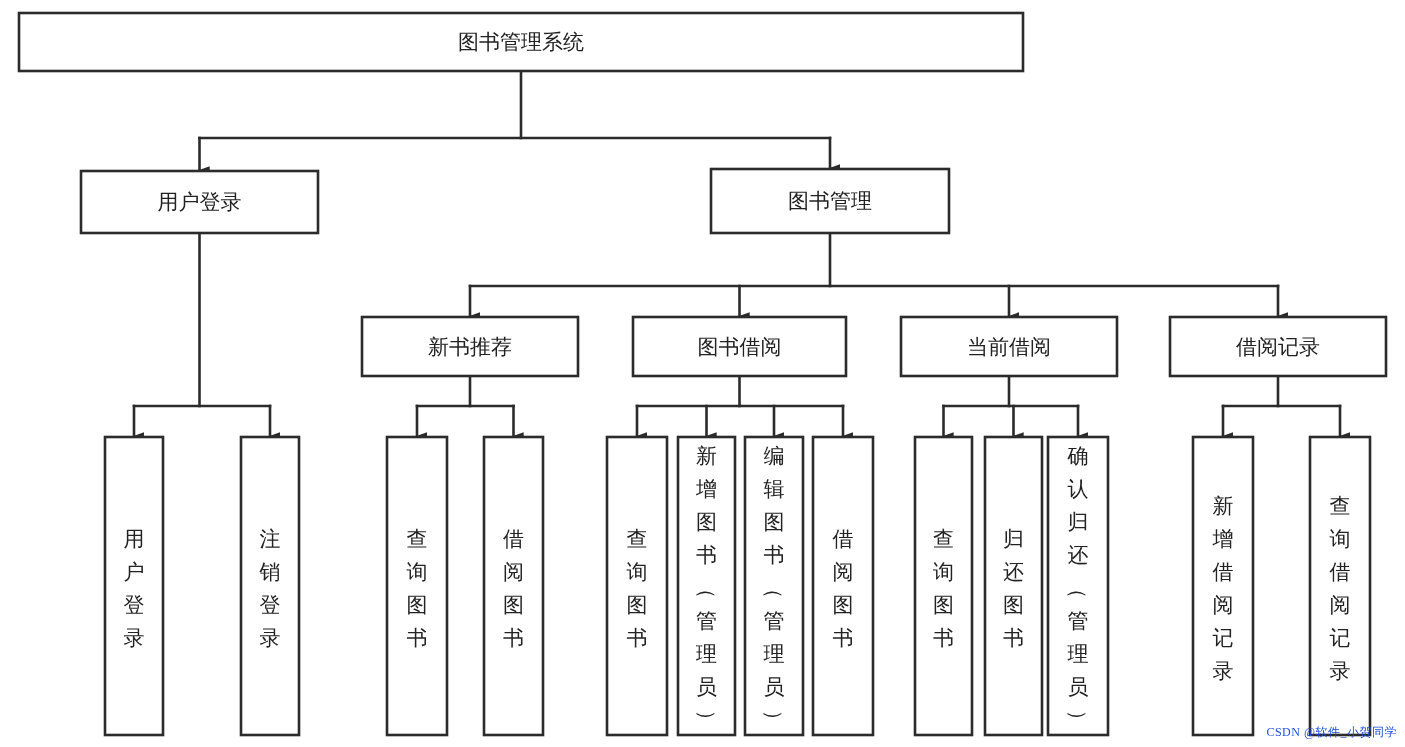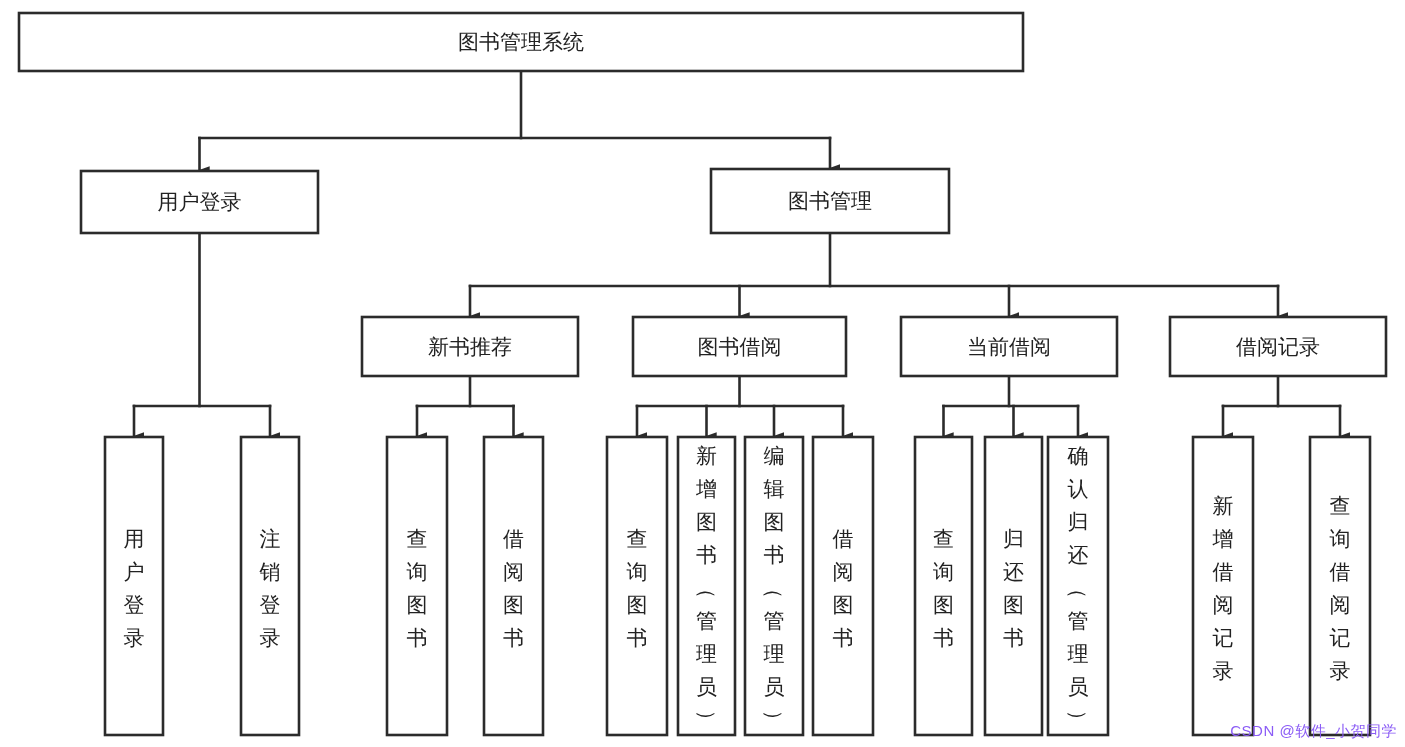--- a/index.html
+++ b/index.html
@@ -47,23 +47,23 @@
   .node-label-v {
     font-family: "DejaVu Sans", "Liberation Sans", sans-serif;
     font-size: 21px;
     fill: #222222;
     text-anchor: middle;
   }
   .watermark {
     position: absolute;
     right: 8px;
     bottom: 6px;
-    font-family: Liberation Sans, sans-serif;
-    font-size: 15px;
-    color: #8b5cf6;
+    font-family: Liberation Serif, serif;
+    font-size: 12px;
+    color: #1d4ed8;
     white-space: nowrap;
     letter-spacing: 0.5px;
   }
 </style>
 </head>
 <body>
 
 <div id="diagram-root">
   <svg id="tree-svg" viewBox="0 0 1405 747">
     <defs>

